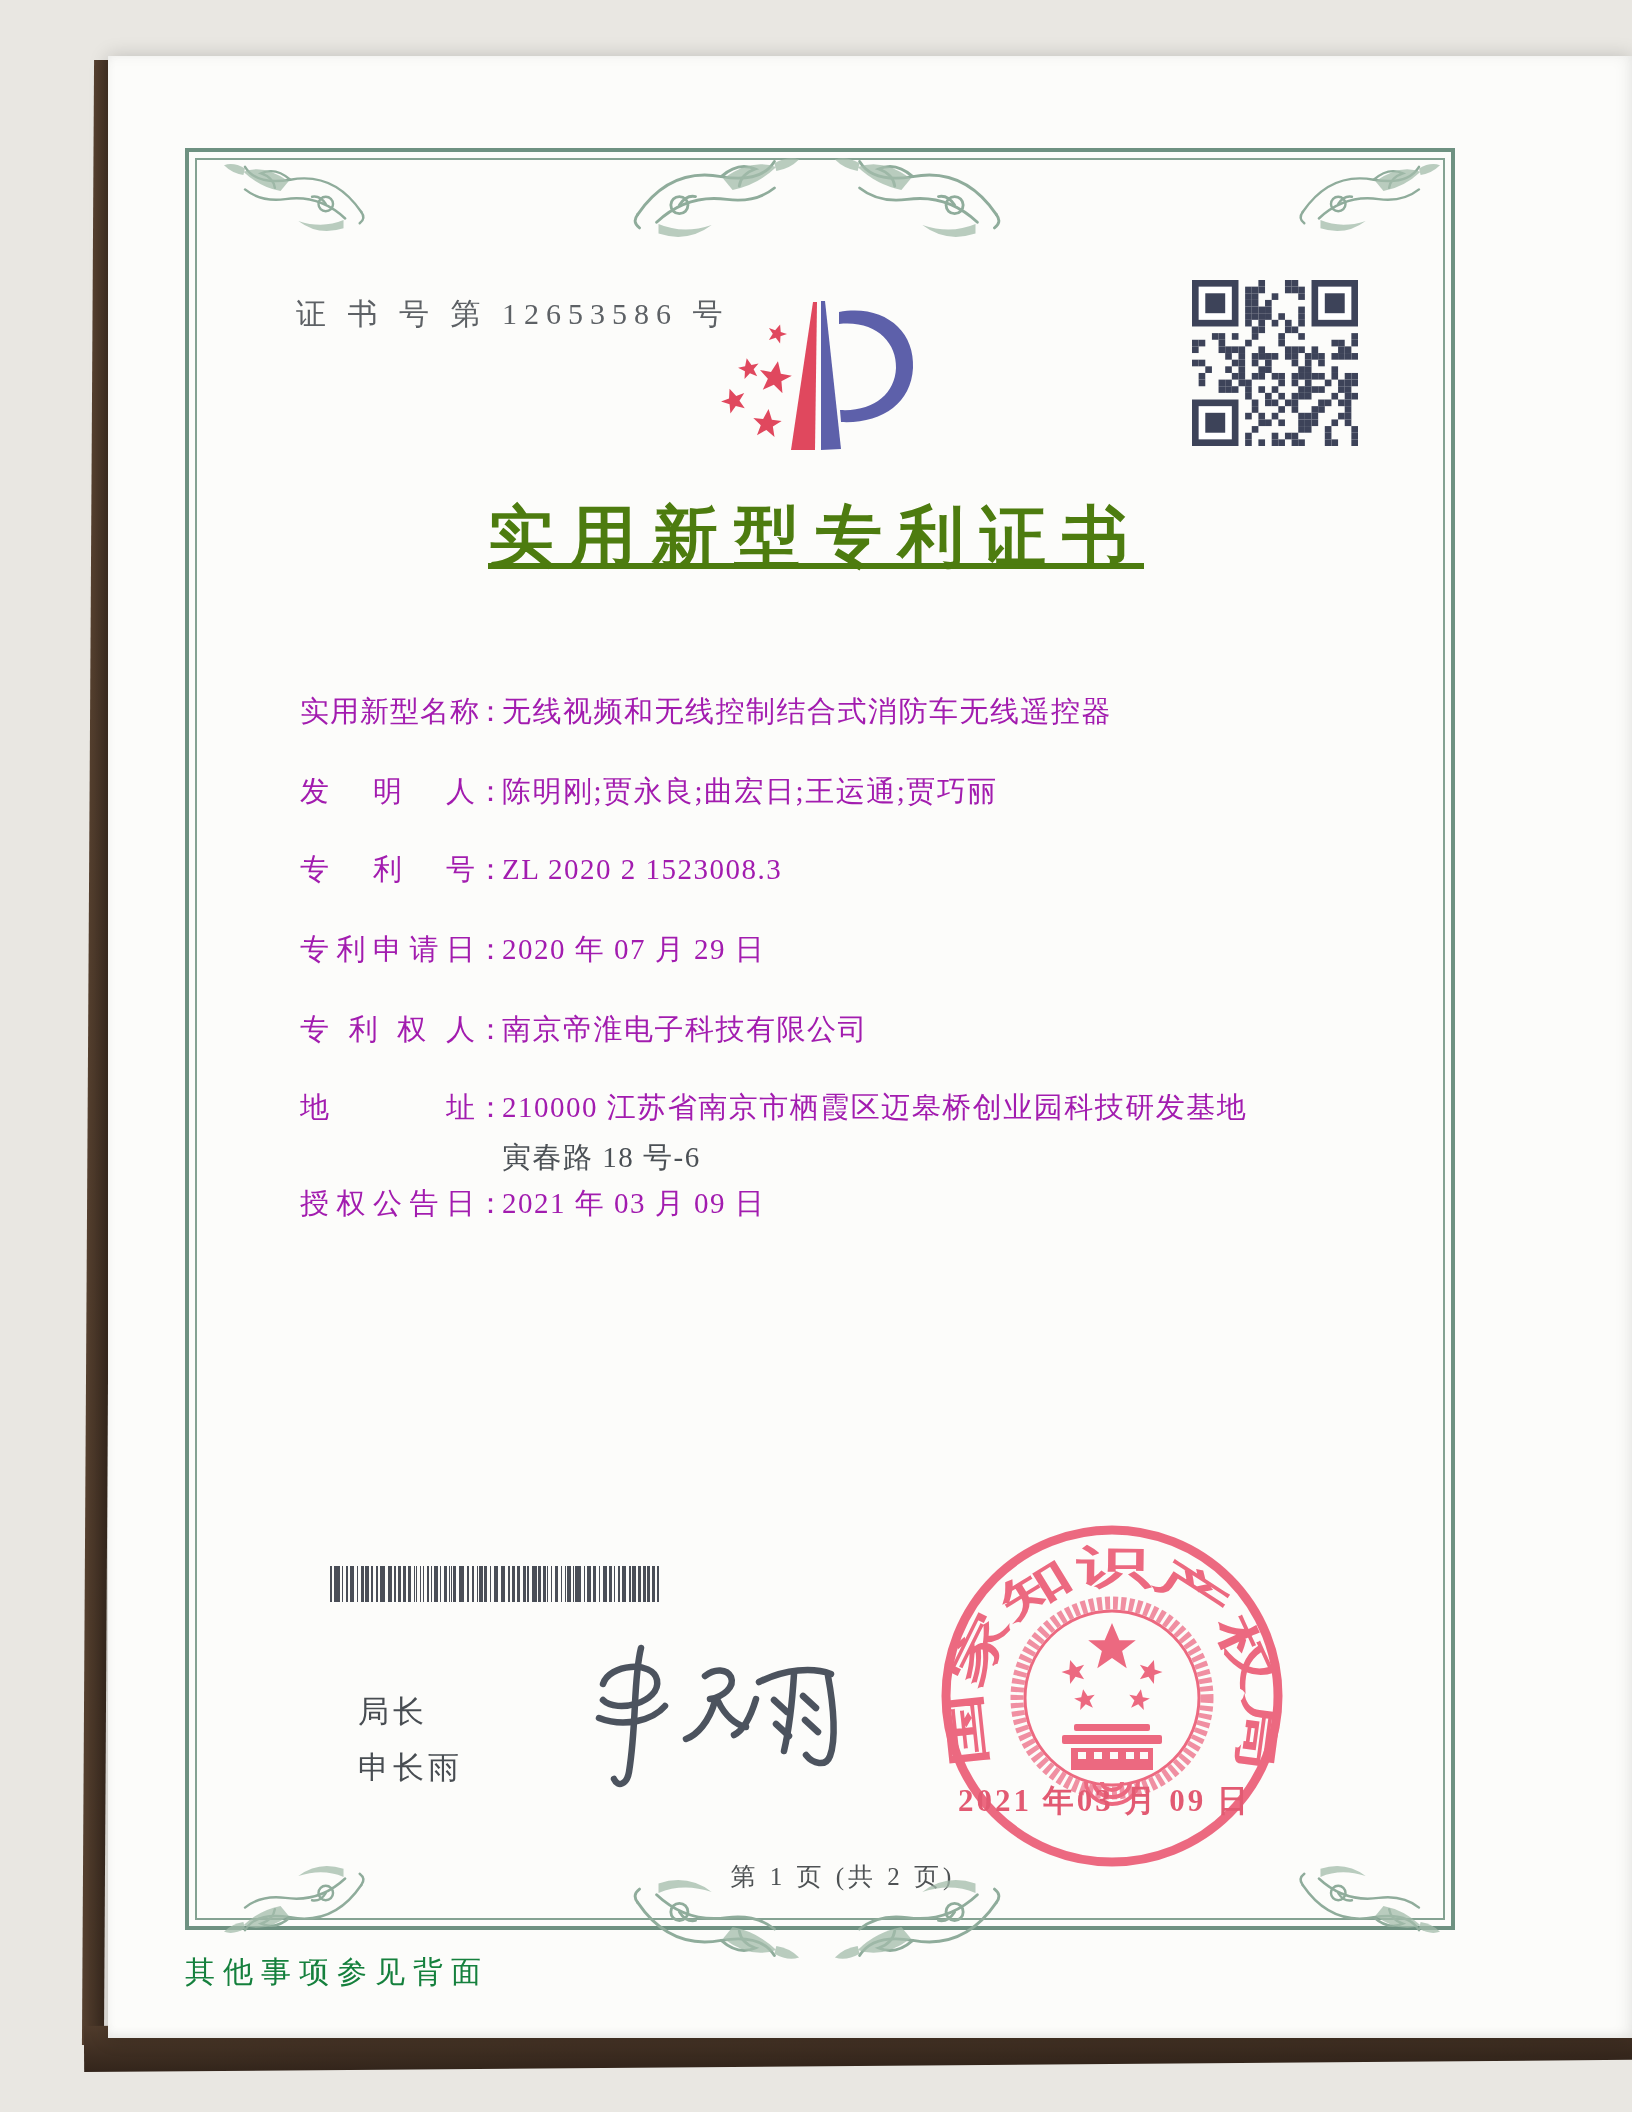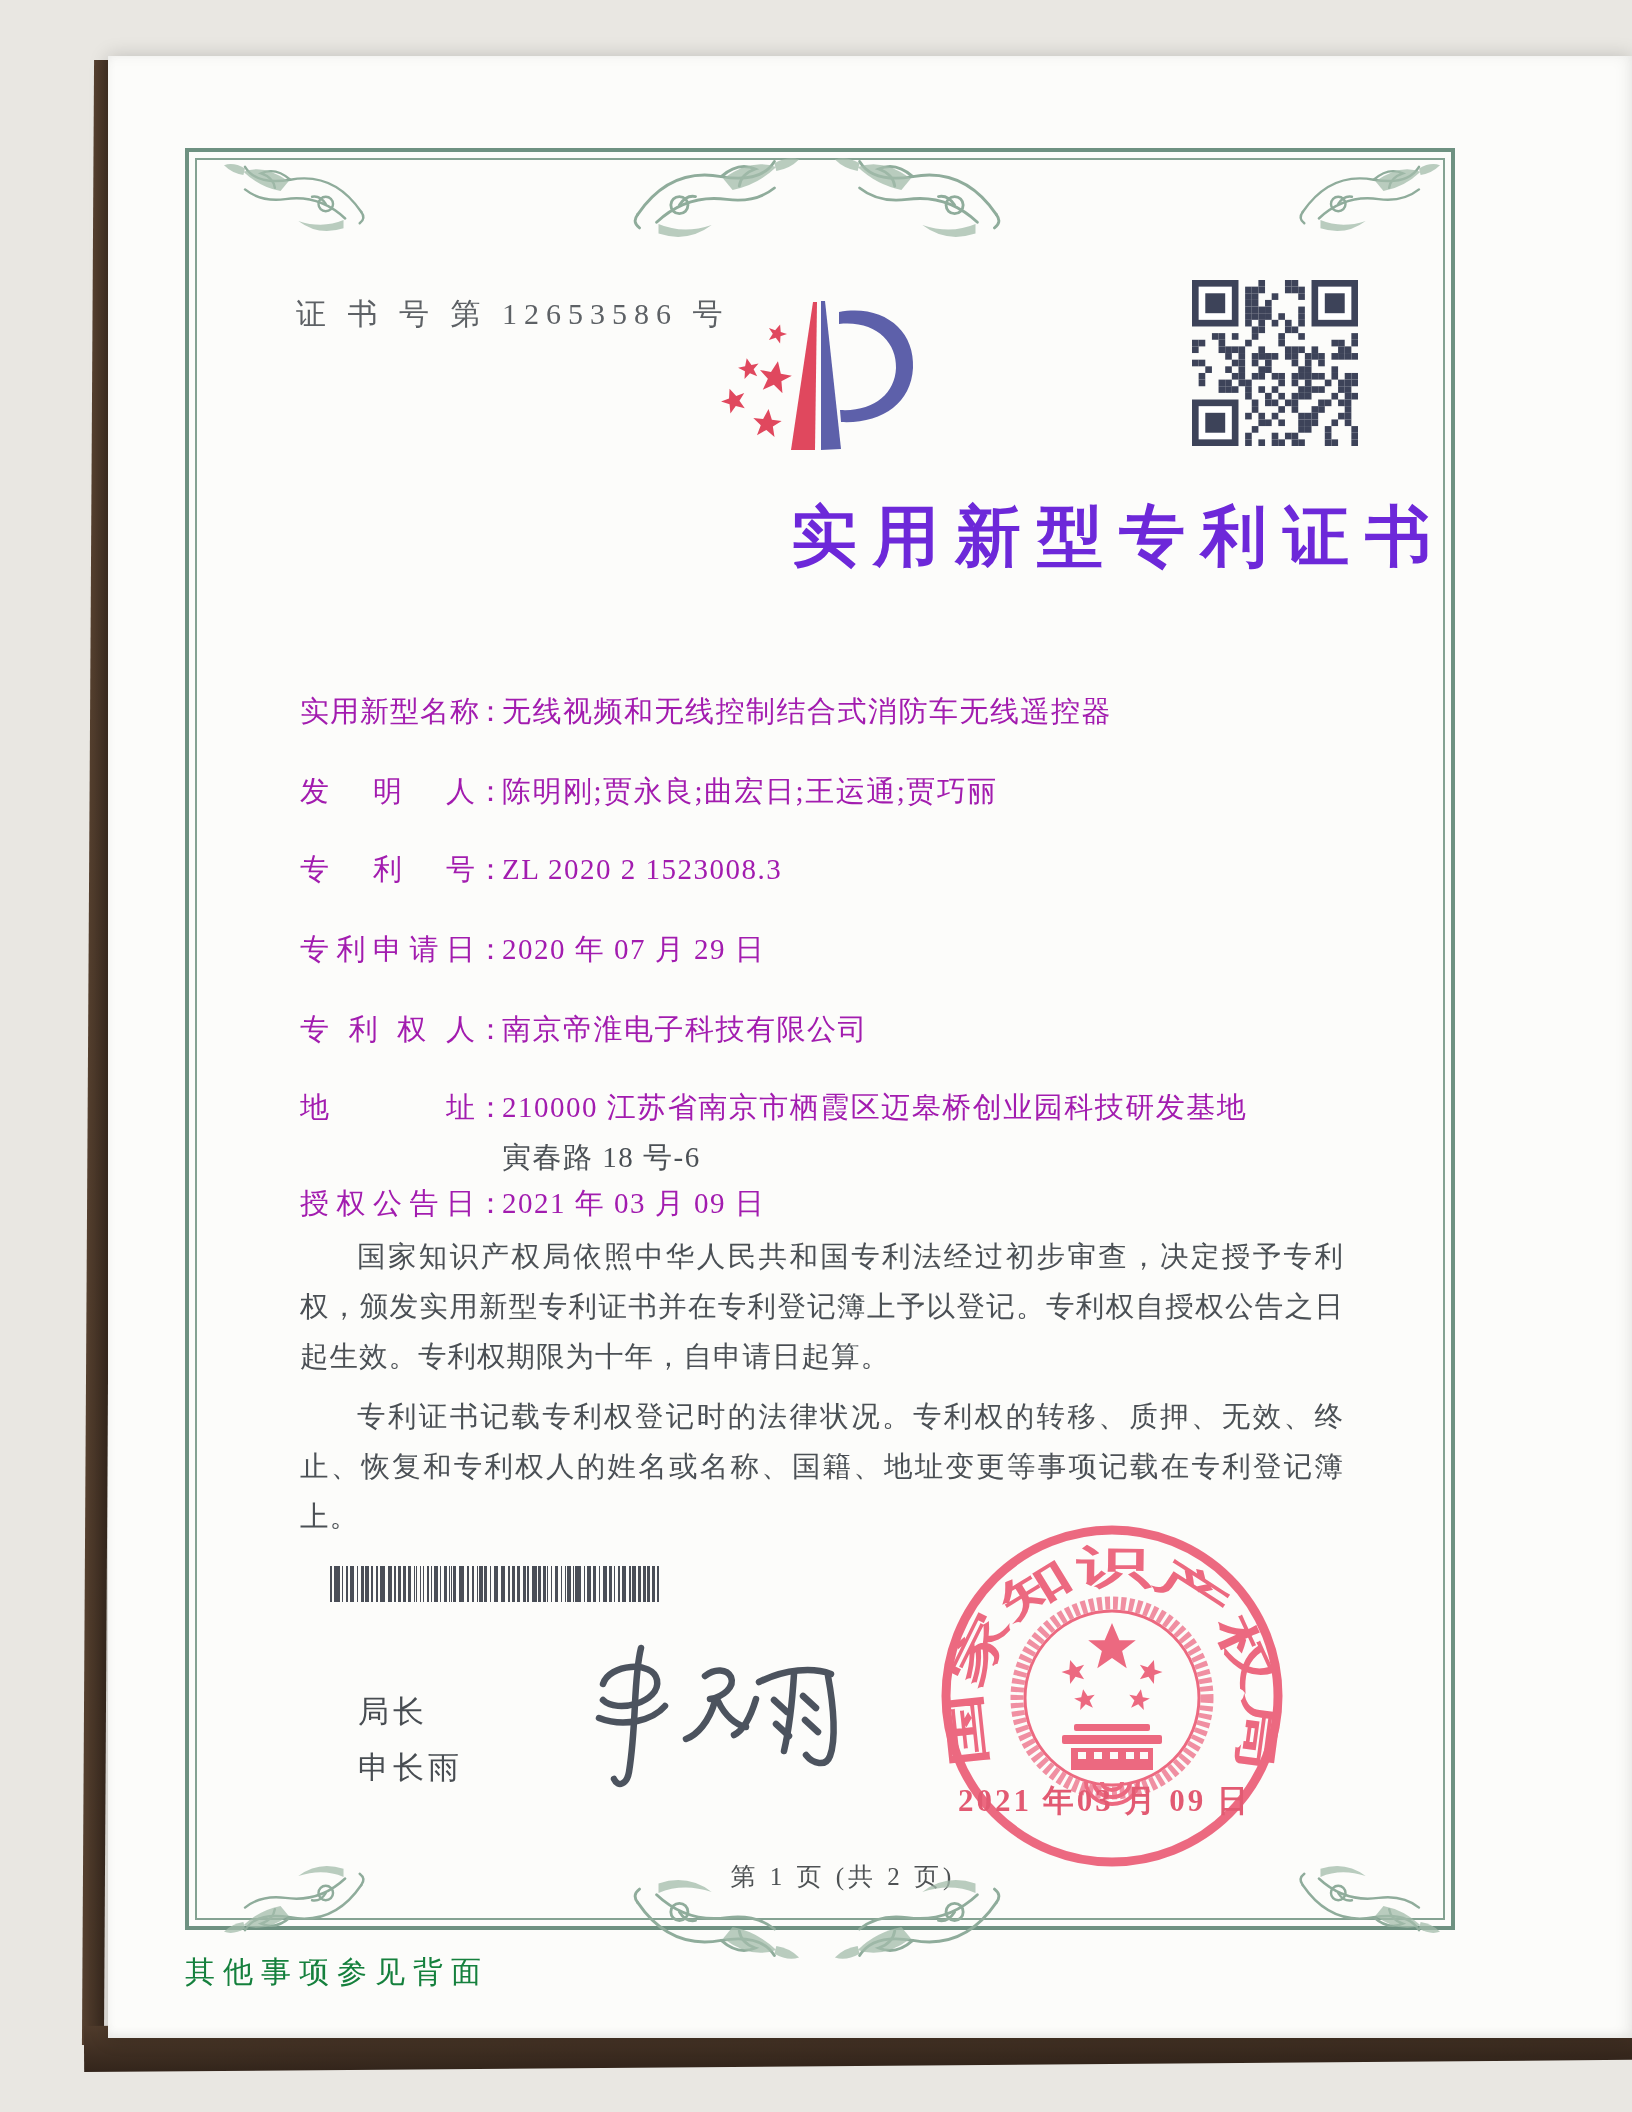--- a/index.html
+++ b/index.html
@@ -14,22 +14,22 @@
     background:linear-gradient(#503c2c,#33251b);transform:rotate(-.45deg);transform-origin:left center;}
   #paper{left:108px;top:56px;width:1524px;height:1982px;background:#fcfcfa;
     box-shadow:0 0 18px rgba(0,0,0,.18), inset -6px 0 14px rgba(0,0,0,.05), inset 0 -4px 10px rgba(0,0,0,.05);}
 
   
   #frame-outer{left:185px;top:148px;width:1262px;height:1774px;border:4px solid #6e9181;}
   #frame-inner{left:6px;top:6px;right:6px;bottom:6px;border:2px solid #84a292;position:absolute;}
   .flourish{pointer-events:none;}
 
   #cert-no{left:296px;top:294px;font-size:30px;letter-spacing:7px;color:#5d6165;}
-  #title{left:185px;top:492px;width:1262px;text-align:right;font-size:66px;font-weight:bold;
-         letter-spacing:16px;color:#6d28d9;}
+  #title{left:185px;top:492px;width:1262px;text-align:center;font-size:66px;font-weight:bold;
+         letter-spacing:16px;color:#4d7c0f;text-decoration:underline;}
 
   .field{left:300px;width:1070px;font-size:29px;letter-spacing:1px;color:#a21caf;white-space:nowrap;}
   .flabel{display:inline-block;width:176px;text-align:justify;text-align-last:justify;vertical-align:top;}
   .fcolon{display:inline-block;width:26px;}
   .fvalue{letter-spacing:1.5px;}
   #addr2{left:502px;font-size:29px;letter-spacing:1.5px;}
   #grant-no{left:830px;top:1184px;font-size:29px;white-space:nowrap;}
   #grant-no .flabel{width:160px;}
 
   #body-text{left:300px;top:1232px;width:1044px;font-size:28.5px;line-height:50px;
@@ -304,24 +304,20 @@
   </div>
   <div class="abs field" style="top:1088px">
     <span class="flabel">地址</span><span class="fcolon">：</span><span class="fvalue">210000 江苏省南京市栖霞区迈皋桥创业园科技研发基地</span>
   </div>
   <div class="abs" id="addr2" style="top:1138px">寅春路 18 号-6</div>
 
   <div class="abs field" style="top:1184px">
     <span class="flabel">授权公告日</span><span class="fcolon">：</span><span class="fvalue">2021 年 03 月 09 日</span>
   </div>
 
-  <div class="abs" id="body-text">
-    <p>国家知识产权局依照中华人民共和国专利法经过初步审查，决定授予专利权，颁发实用新型专利证书并在专利登记簿上予以登记。专利权自授权公告之日起生效。专利权期限为十年，自申请日起算。</p>
-    <p>专利证书记载专利权登记时的法律状况。专利权的转移、质押、无效、终止、恢复和专利权人的姓名或名称、国籍、地址变更等事项记载在专利登记簿上。</p>
-  </div>
 
   <svg class="abs" id="barcode" viewBox="0 0 332 36" preserveAspectRatio="none">
       <rect x="0" y="0" width="2" height="36" fill="#4a4e57"></rect>
       <rect x="4" y="0" width="6" height="36" fill="#4a4e57"></rect>
       <rect x="12" y="0" width="1" height="36" fill="#4a4e57"></rect>
       <rect x="16" y="0" width="2" height="36" fill="#4a4e57"></rect>
       <rect x="20" y="0" width="4" height="36" fill="#4a4e57"></rect>
       <rect x="27" y="0" width="1" height="36" fill="#4a4e57"></rect>
       <rect x="31" y="0" width="3" height="36" fill="#4a4e57"></rect>
       <rect x="35" y="0" width="4" height="36" fill="#4a4e57"></rect>

